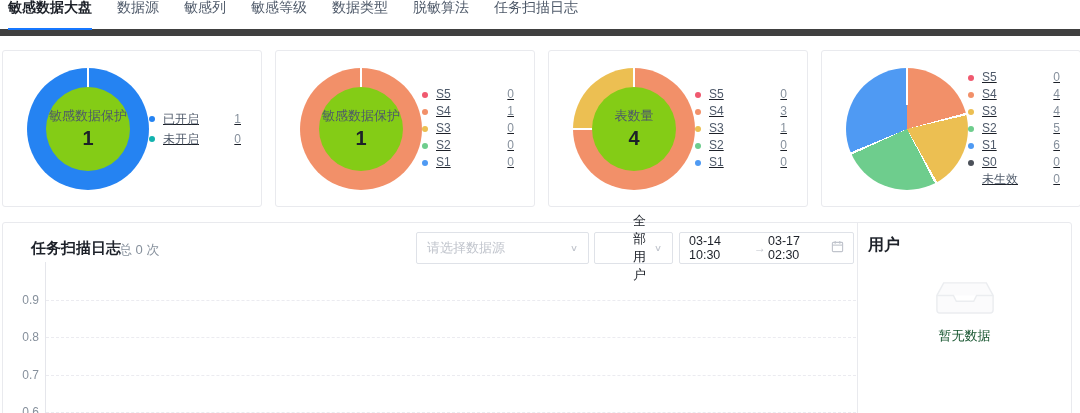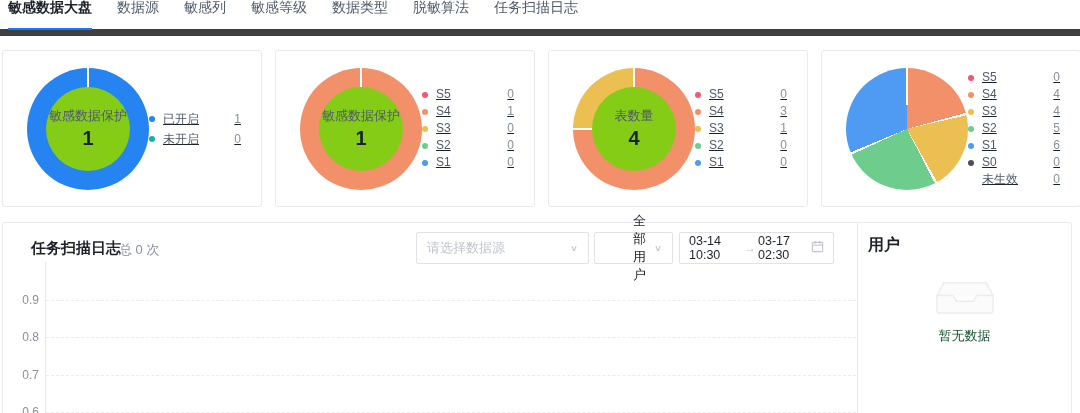--- a/index.html
+++ b/index.html
@@ -37,21 +37,21 @@
   .section-title { position:absolute; left:28px; top:16px; font-size:15px; font-weight:bold; }
   .section-total { position:absolute; left:116px; top:18px; font-size:13px; color:#86909c; }
 
   .filters { position:absolute; left:413px; top:9px; display:flex; }
   .select { height:32px; border:1px solid #dfe2e8; border-radius:2px; background:#fff;
     display:flex; align-items:center; padding:0 10px; font-size:13px; cursor:pointer; }
   .select .chev { margin-left:auto; color:#c0c4cc; font-size:11px; transform:scaleY(.8); }
   .sel-datasource { width:173px; color:#c0c4cc; margin-right:5px; }
   .sel-user { width:79px; margin-right:6px;padding-left:38px; }
   .sel-user .chev { margin-left:8px; }
-  .datepicker { width:155px; height:32px; border:1px solid #dfe2e8; border-radius:2px;
+  .datepicker { width:175px; height:32px; border:1px solid #dfe2e8; border-radius:2px;
     display:flex; align-items:center; justify-content:center;
     padding:0 9px; font-size:12.5px; cursor:pointer; }
   .date-arrow { color:#c0c4cc; font-size:12px; padding:0 2px; }
   .cal-icon { color:#c0c4cc; }
 
   
   .axis-line { position:absolute; left:42px; top:39px; width:1px; height:161px; background:#e5e6eb; }
   .gridline { position:absolute; left:43px; width:810px; border-top:1px dashed #ebebf0; }
   .ytick { position:absolute; width:34px; text-align:right; font-size:12px;
     color:#86909c; transform:translateY(-50%); left:2px; }

